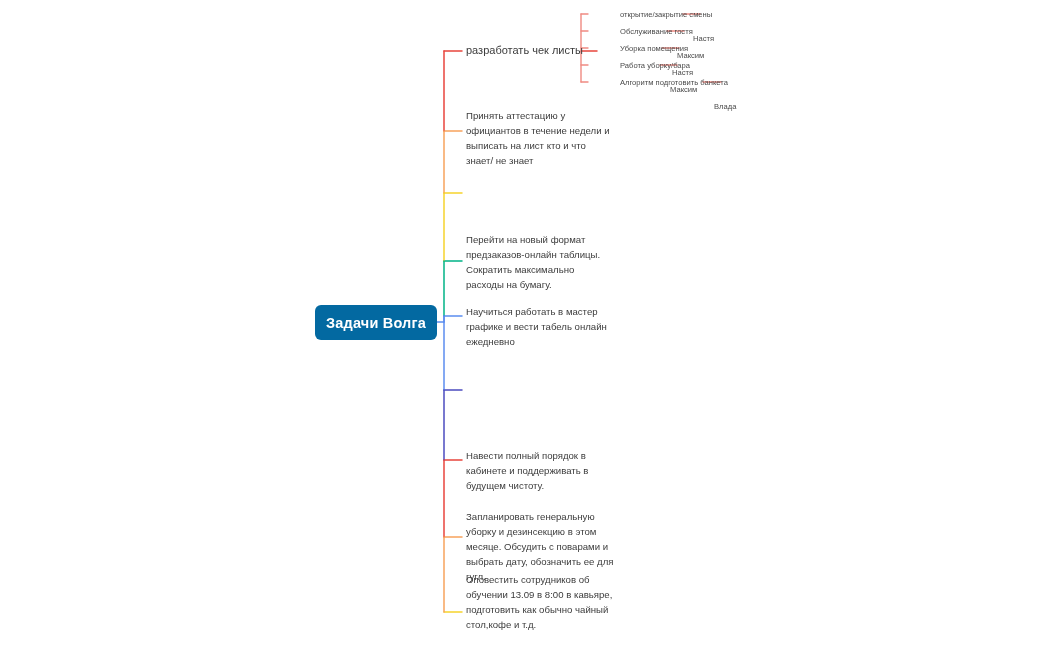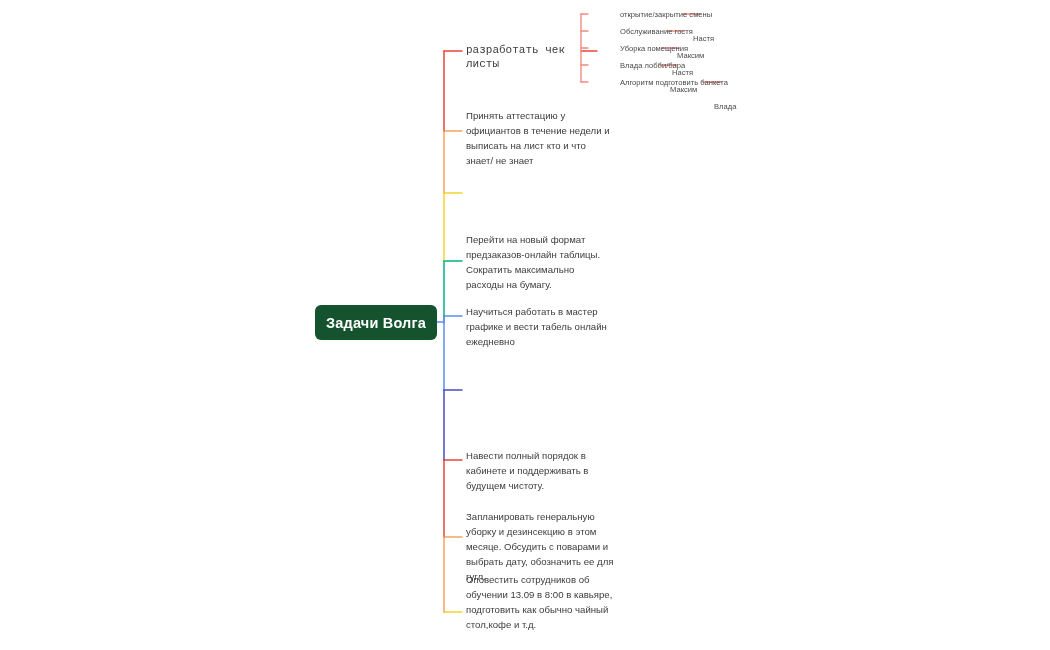--- a/index.html
+++ b/index.html
@@ -17,21 +17,21 @@
   }
   #links {
     position: absolute; left: 0; top: 0;
     width: 1050px; height: 650px;
     pointer-events: none;
   }
   .root-node {
     position: absolute;
     left: 315px; top: 305px;
     width: 122px; height: 35px;
-    background: #14532d;
+    background: #0369a1;
     border-radius: 6px;
     display: flex; align-items: center; justify-content: center;
     color: #ffffff;
     font-size: 14.5px;
     font-weight: bold;
     letter-spacing: .2px;
     z-index: 5;
   }
   .branch {
     position: absolute;
@@ -39,21 +39,20 @@
     width: 148px;
     color: #3b3b3b;
     font-size: 9.6px;
     line-height: 15px;
     z-index: 4;
   }
   .branch.lead {
     font-size: 11px;
     line-height: 14px;
     width: 130px;
-    font-family: Liberation Mono, monospace;
   }
   .subnode {
     position: absolute;
     white-space: nowrap;
     color: #4a4a4a;
     font-size: 7.6px;
     line-height: 10px;
     z-index: 4;
     margin-left: 31px;
   }
@@ -114,21 +113,21 @@
   <div class="branch" style="top:108px"><span>Принять аттестацию у официантов в течение недели и выписать на лист кто и что знает/ не знает</span></div>
   <div class="branch" style="top:232px"><span>Перейти на новый формат предзаказов-онлайн таблицы. Сократить максимально расходы на бумагу.</span></div>
   <div class="branch" style="top:304px"><span>Научиться работать в мастер графике и вести табель онлайн ежедневно</span></div>
   <div class="branch" style="top:448px"><span>Навести полный порядок в кабинете и поддерживать в будущем чистоту.</span></div>
   <div class="branch" style="top:509px"><span>Запланировать генеральную уборку и дезинсекцию в этом месяце. Обсудить с поварами и выбрать дату, обозначить ее для гугл.</span></div>
   <div class="branch" style="top:572px"><span>Оповестить сотрудников об обучении 13.09 в 8:00 в кавьяре, подготовить как обычно чайный стол,кофе и т.д.</span></div>
 
   <div class="subnode" style="left:589px; top:10px"><span>открытие/закрытие смены</span></div>
   <div class="subnode" style="left:589px; top:27px"><span>Обслуживание гостя</span></div>
   <div class="subnode" style="left:589px; top:44px"><span>Уборка помещения</span></div>
-  <div class="subnode" style="left:589px; top:61px"><span>Влада лобби/бара</span></div>
+  <div class="subnode" style="left:589px; top:61px"><span>Работа уборку/бара</span></div>
   <div class="subnode" style="left:589px; top:78px"><span>Алгоритм подготовить банкета</span></div>
 
   <div class="subname" style="left:693px; top:10px"><span>Настя</span></div>
   <div class="subname" style="left:677px; top:27px"><span>Максим</span></div>
   <div class="subname" style="left:672px; top:44px"><span>Настя</span></div>
   <div class="subname" style="left:670px; top:61px"><span>Максим</span></div>
   <div class="subname" style="left:714px; top:78px"><span>Влада</span></div>
 
 </div>
 

